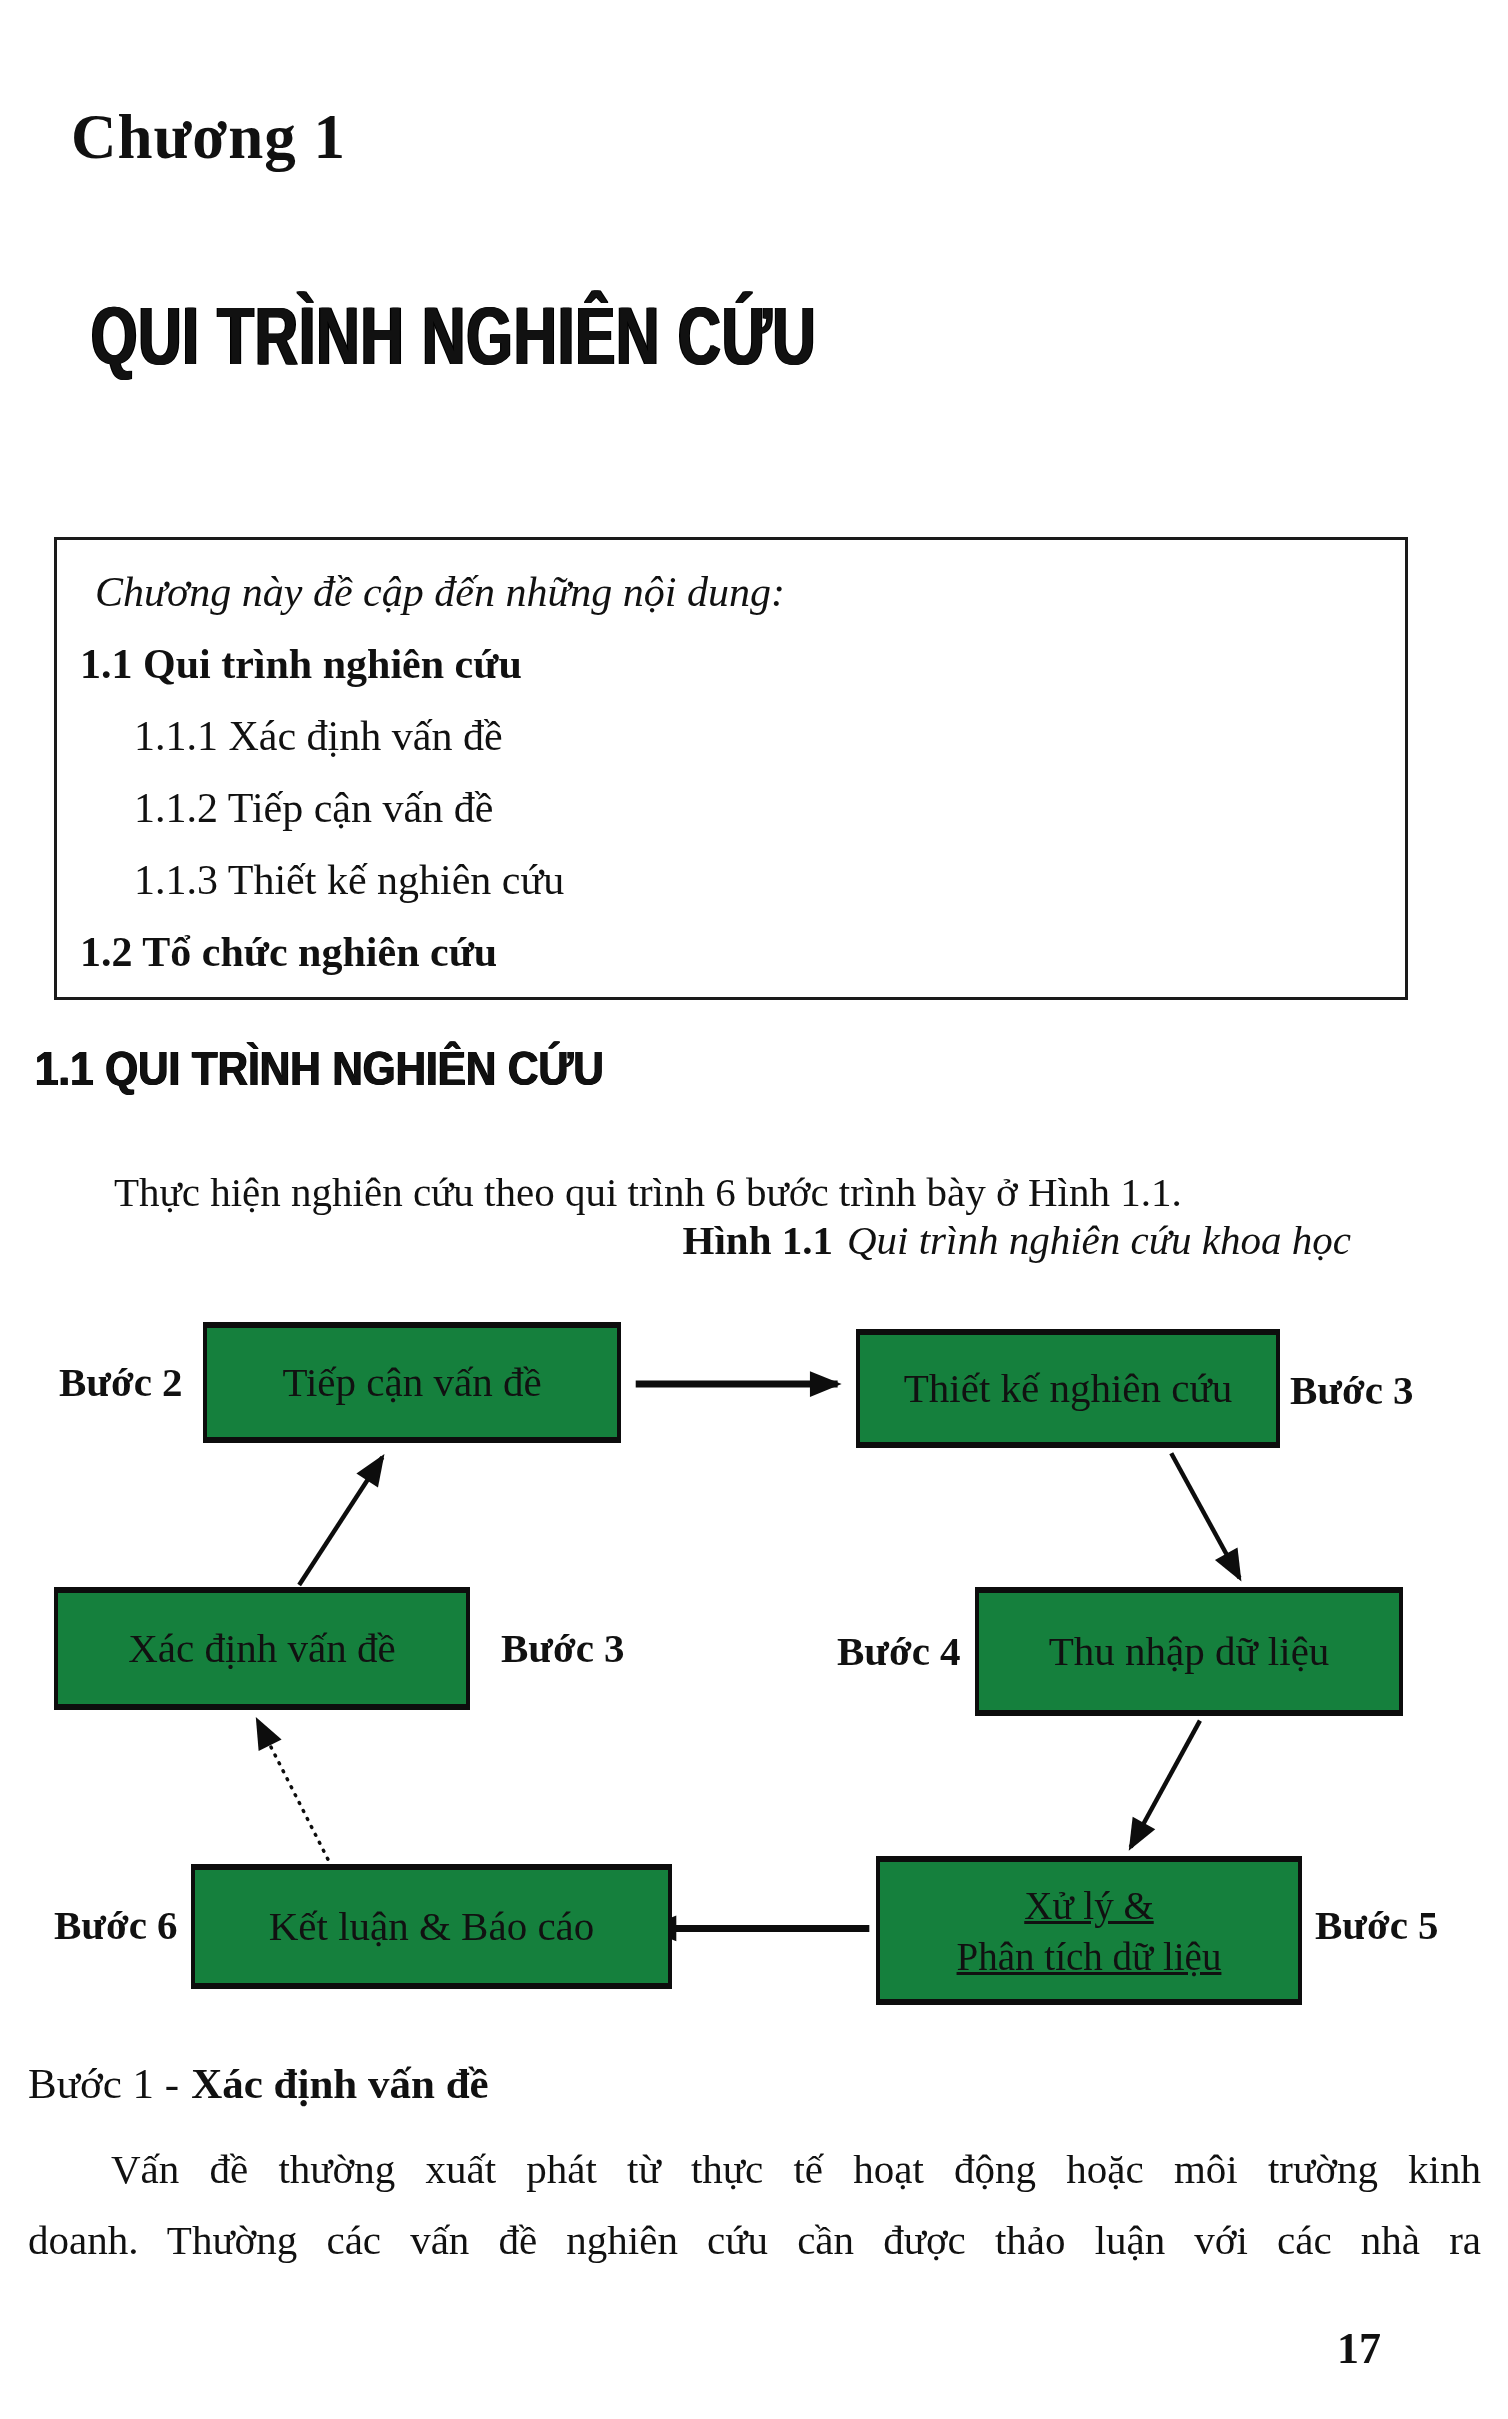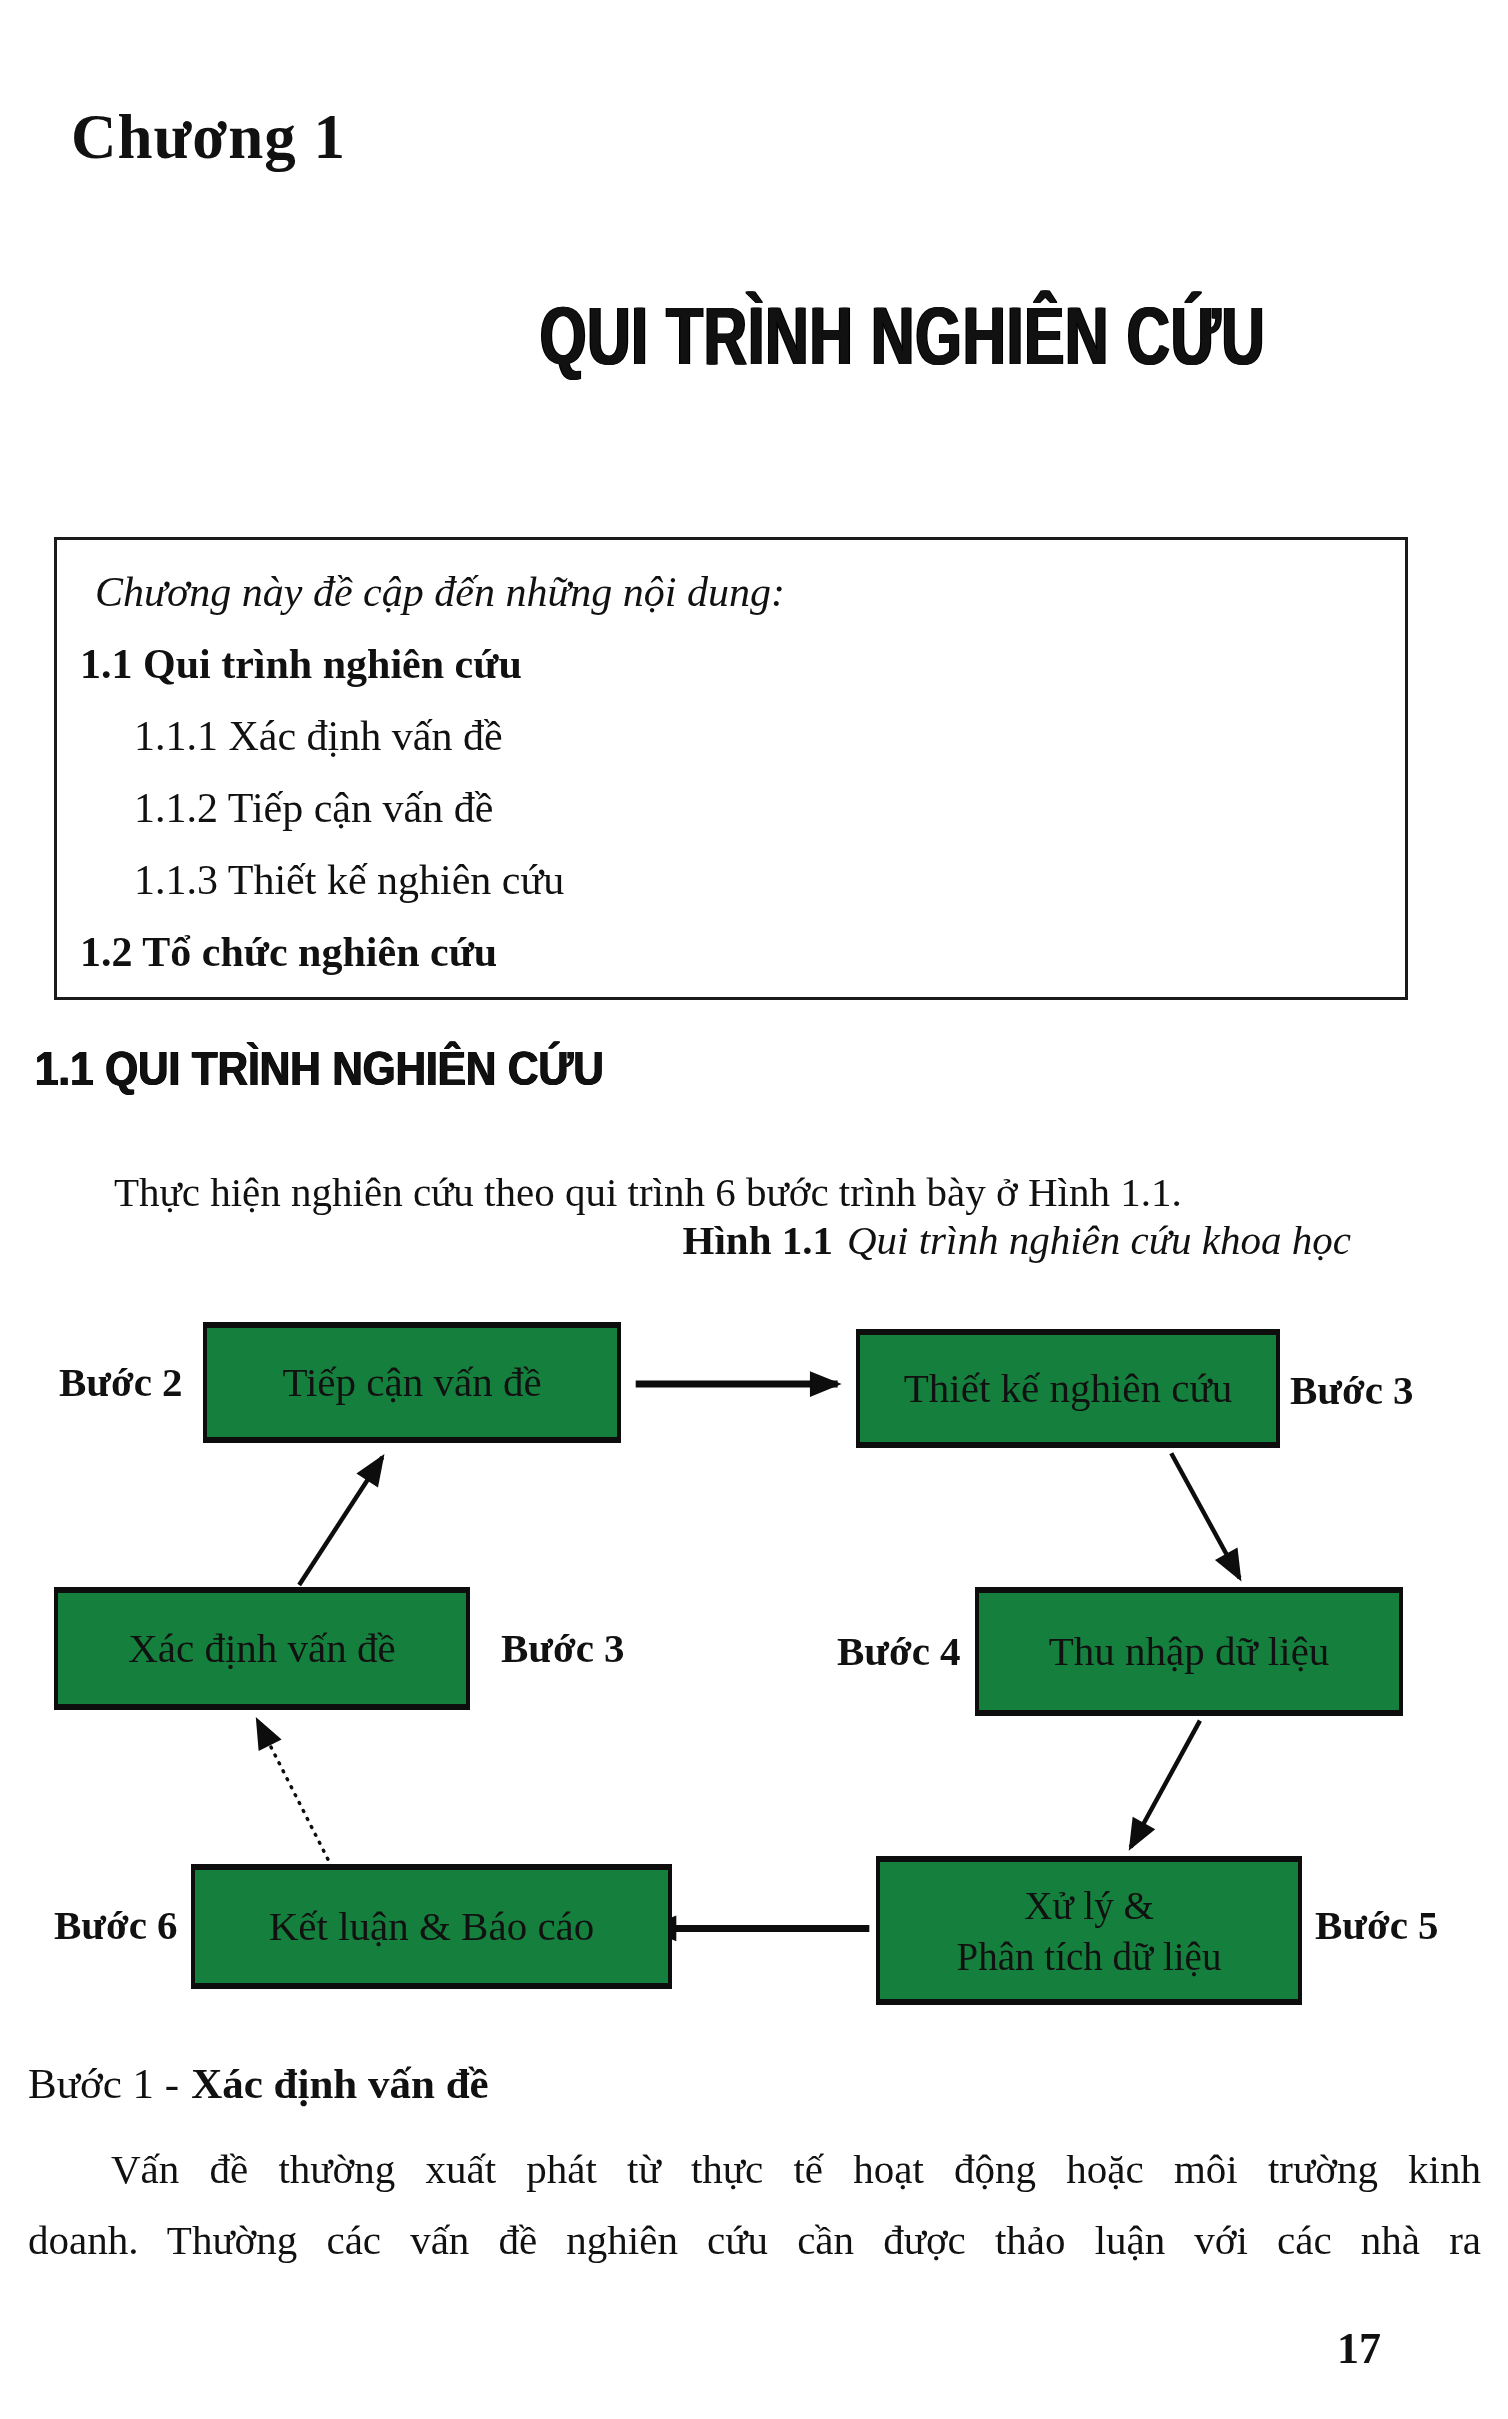--- a/index.html
+++ b/index.html
@@ -8,21 +8,21 @@
     background:#ffffff;color:#111;
     font-family:"Liberation Serif", serif;
     overflow:hidden;
   }
   
   .chapter{
     position:absolute;left:71px;top:101px;
     font-size:63px;font-weight:bold;letter-spacing:1px;
   }
   .main-title{
-    position:absolute;left:0;top:293px;width:1356px;text-align:right;
+    position:absolute;left:0;top:293px;width:1356px;text-align:left;
   }
   .main-title span{
     display:inline-block;
     font-family:"Liberation Sans", sans-serif;
     font-weight:bold;font-size:75px;letter-spacing:1px;
     transform:scaleX(0.80) scaleY(1.08);transform-origin:center;
     text-shadow:1.5px 0 0 #000, -1.5px 0 0 #000;
     white-space:nowrap;
   }
   
@@ -64,21 +64,21 @@
     border-style:solid;border-color:#0d0d0d;border-width:6px 4px;
     display:flex;align-items:center;justify-content:center;
     text-align:center;font-size:41px;line-height:51px;
     white-space:pre-line;background:#15803d;
   }
   .fbox1{left:203px;top:35px;width:418px;height:121px;}
   .fbox2{left:856px;top:42px;width:424px;height:119px;}
   .fbox3{left:54px;top:300px;width:416px;height:123px;}
   .fbox4{left:975px;top:300px;width:428px;height:129px;}
   .fbox5{left:191px;top:577px;width:481px;height:125px;font-family:Liberation Serif, serif;}
-  .fbox6{left:876px;top:569px;width:426px;height:149px;font-size:39px;}
+  .fbox6{left:876px;top:569px;width:426px;height:149px;font-size:39px;text-decoration:underline;}
   .step-label{
     position:absolute;font-weight:bold;font-size:41px;white-space:nowrap;
   }
   .s2{left:59px;top:71px;}
   .s3{left:1290px;top:79px;}
   .s1{left:501px;top:337px;}
   .s4{left:837px;top:340px;}
   .s6{left:54px;top:614px;}
   .s5{left:1315px;top:614px;}
   

